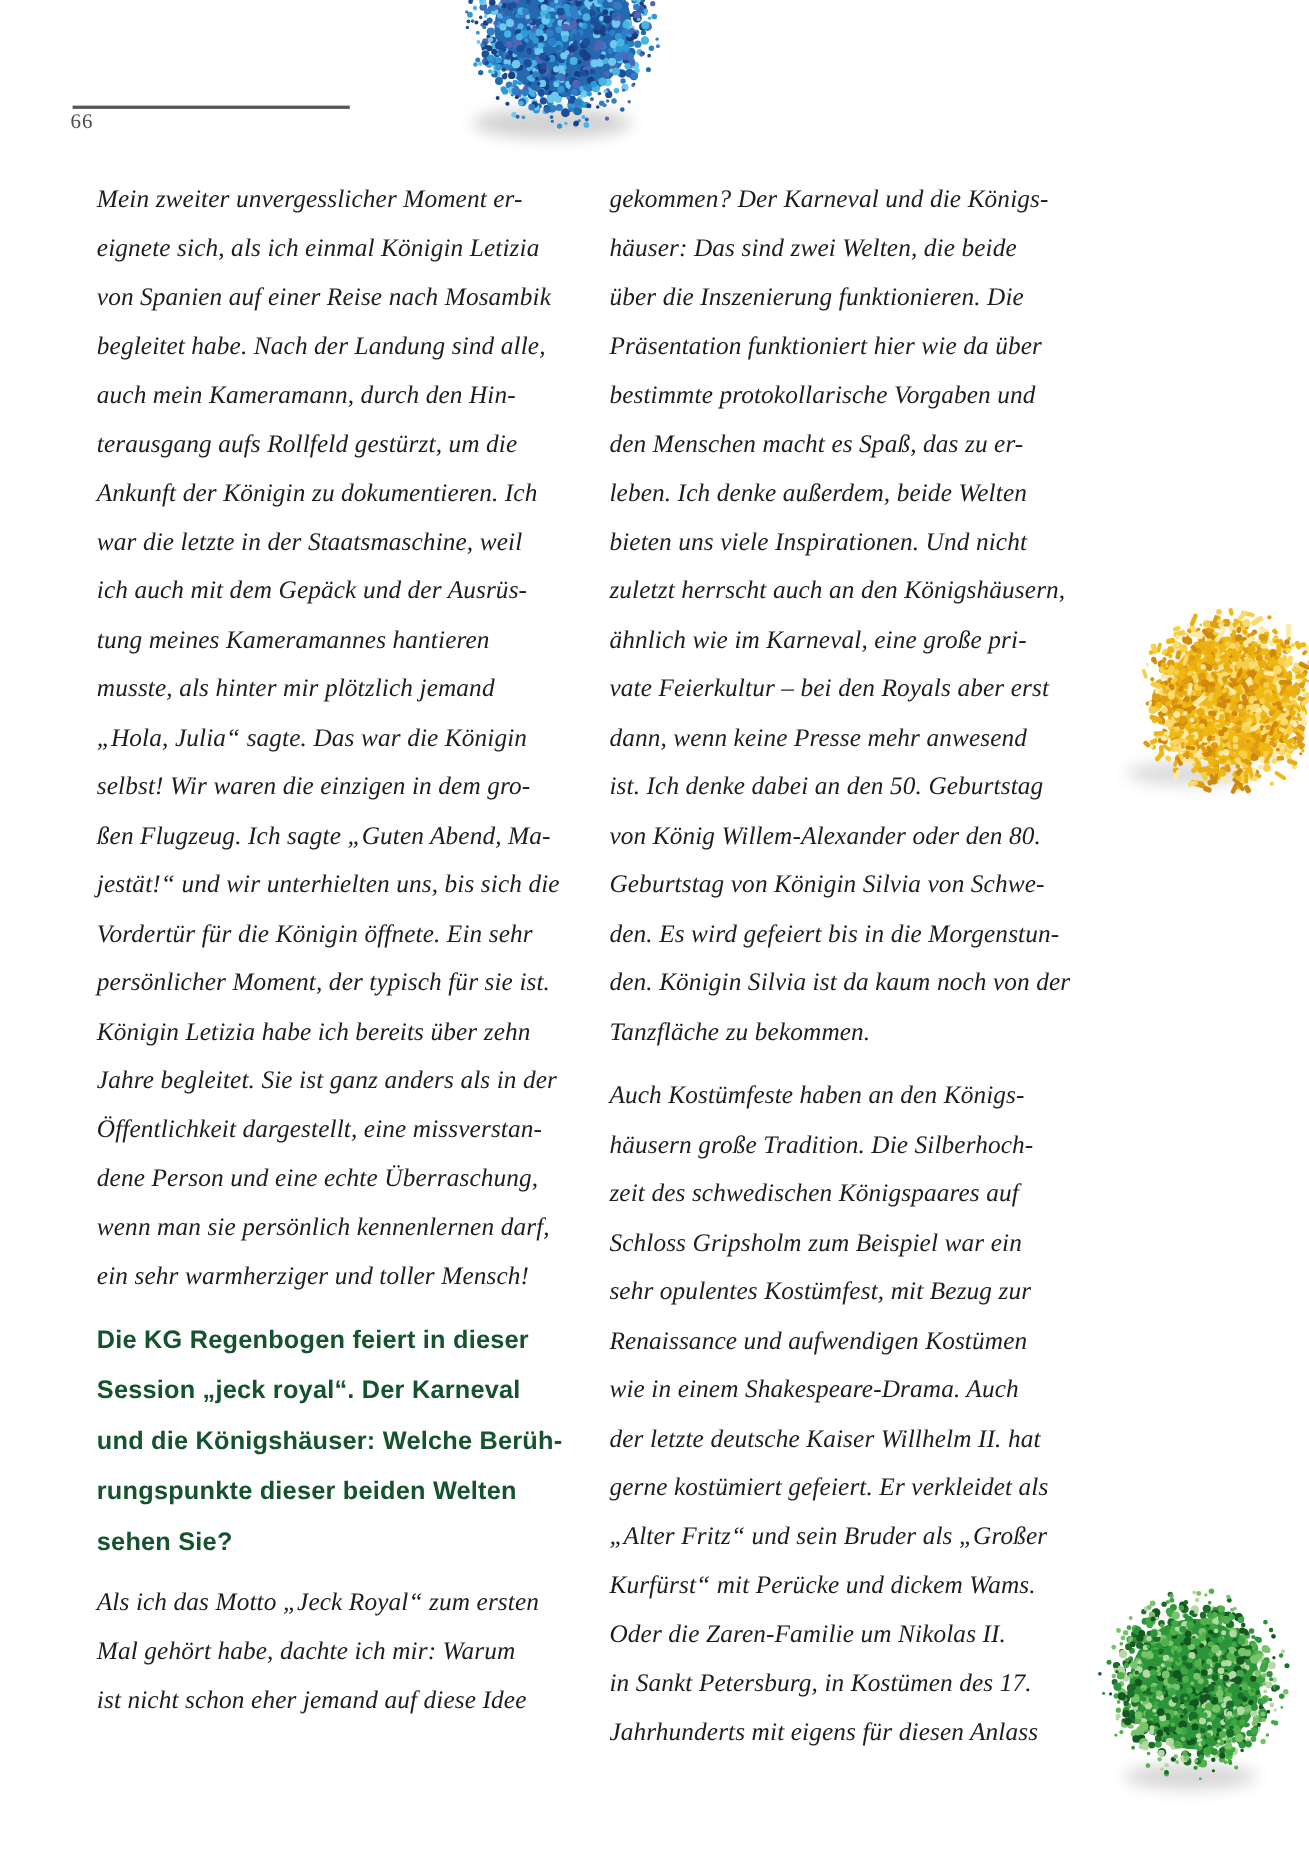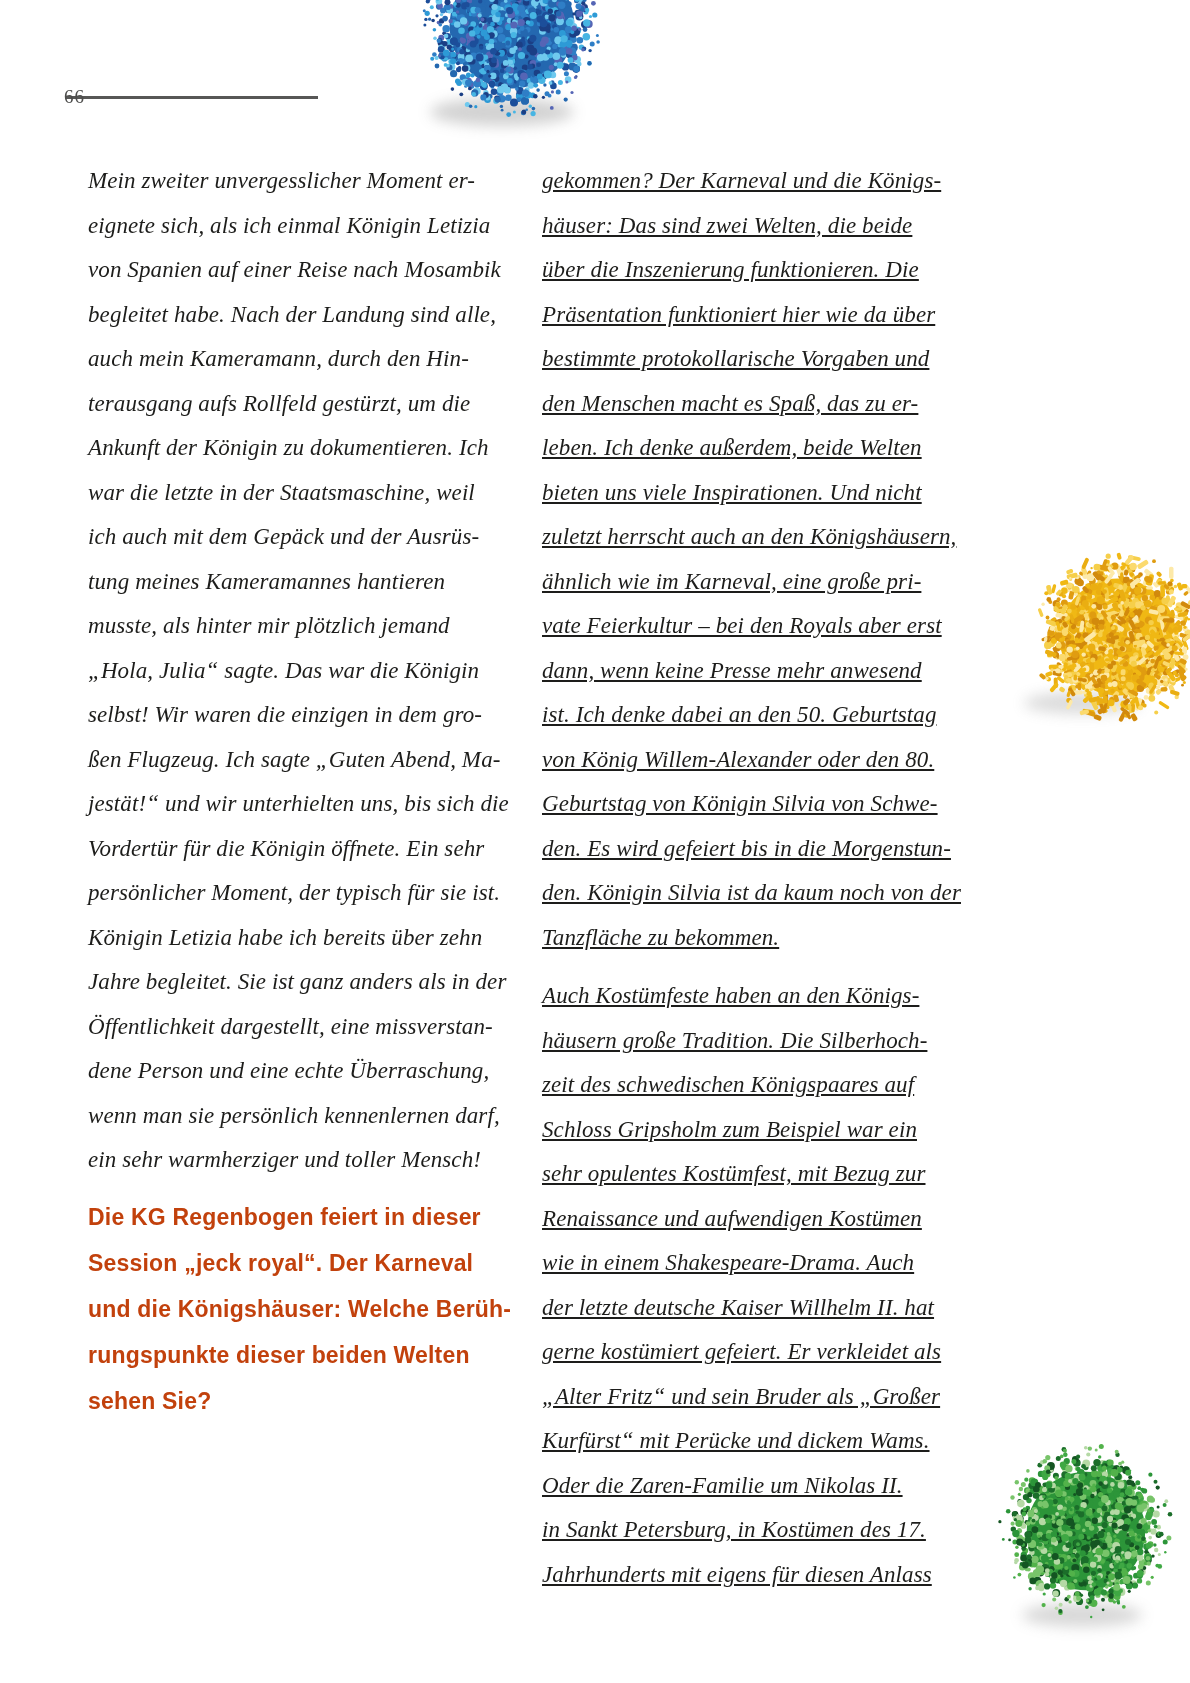--- a/index.html
+++ b/index.html
@@ -19,42 +19,42 @@
     pointer-events: none;
   }
   .header-rule {
     position: absolute;
     left: 66px; top: 96px;
     width: 252px; height: 3px;
     background: #575756;
   }
   .page-number {
     position: absolute;
-    left: 64px; top: 86px;
+    left: 64px; top: 100px;
     font: 19px "Liberation Serif", serif;
     color: #4d4d4c;
     letter-spacing: 1px;
   }
   .col {
     position: absolute;
     top: 148px;
     color: #1d1d1b;
   }
   .col-left  { left: 77px;  width: 478px; }
-  .col-right { left: 531px; width: 478px; text-decoration: underline; }
+  .col-right { left: 543px; width: 478px; }
   .col p { margin: 11px; }
   .body-it {
     font: italic 23px/44.5px "Liberation Serif", serif;
     white-space: pre;
     letter-spacing: 0.1px;
   }
   .question {
     font: 700 23px/46px "Liberation Sans", sans-serif;
     white-space: pre;
-    color: #c2410c;
+    color: #14532d;
     letter-spacing: 0.2px;
     margin: 8px 0 6px 0;
   }
   .col-right .para-2 { margin-top: 14px; }
 </style>
 </head>
 <body>
 
 <div class="page">
 
@@ -2833,20 +2833,23 @@
 Jahre begleitet. Sie ist ganz anders als in der
 Öffentlichkeit dargestellt, eine missverstan-
 dene Person und eine echte Überraschung,
 wenn man sie persönlich kennenlernen darf,
 ein sehr warmherziger und toller Mensch!</p>
     <p class="question">Die KG Regenbogen feiert in dieser
 Session „jeck royal“. Der Karneval
 und die Königshäuser: Welche Berüh-
 rungspunkte dieser beiden Welten
 sehen Sie?</p>
+    <p class="body-it para-2">Als ich das Motto „Jeck Royal“ zum ersten
+Mal gehört habe, dachte ich mir: Warum
+ist nicht schon eher jemand auf diese Idee</p>
   </div>
 
   <div class="col col-right">
     <p class="body-it para-1">gekommen? Der Karneval und die Königs-
 häuser: Das sind zwei Welten, die beide
 über die Inszenierung funktionieren. Die
 Präsentation funktioniert hier wie da über
 bestimmte protokollarische Vorgaben und
 den Menschen macht es Spaß, das zu er-
 leben. Ich denke außerdem, beide Welten

